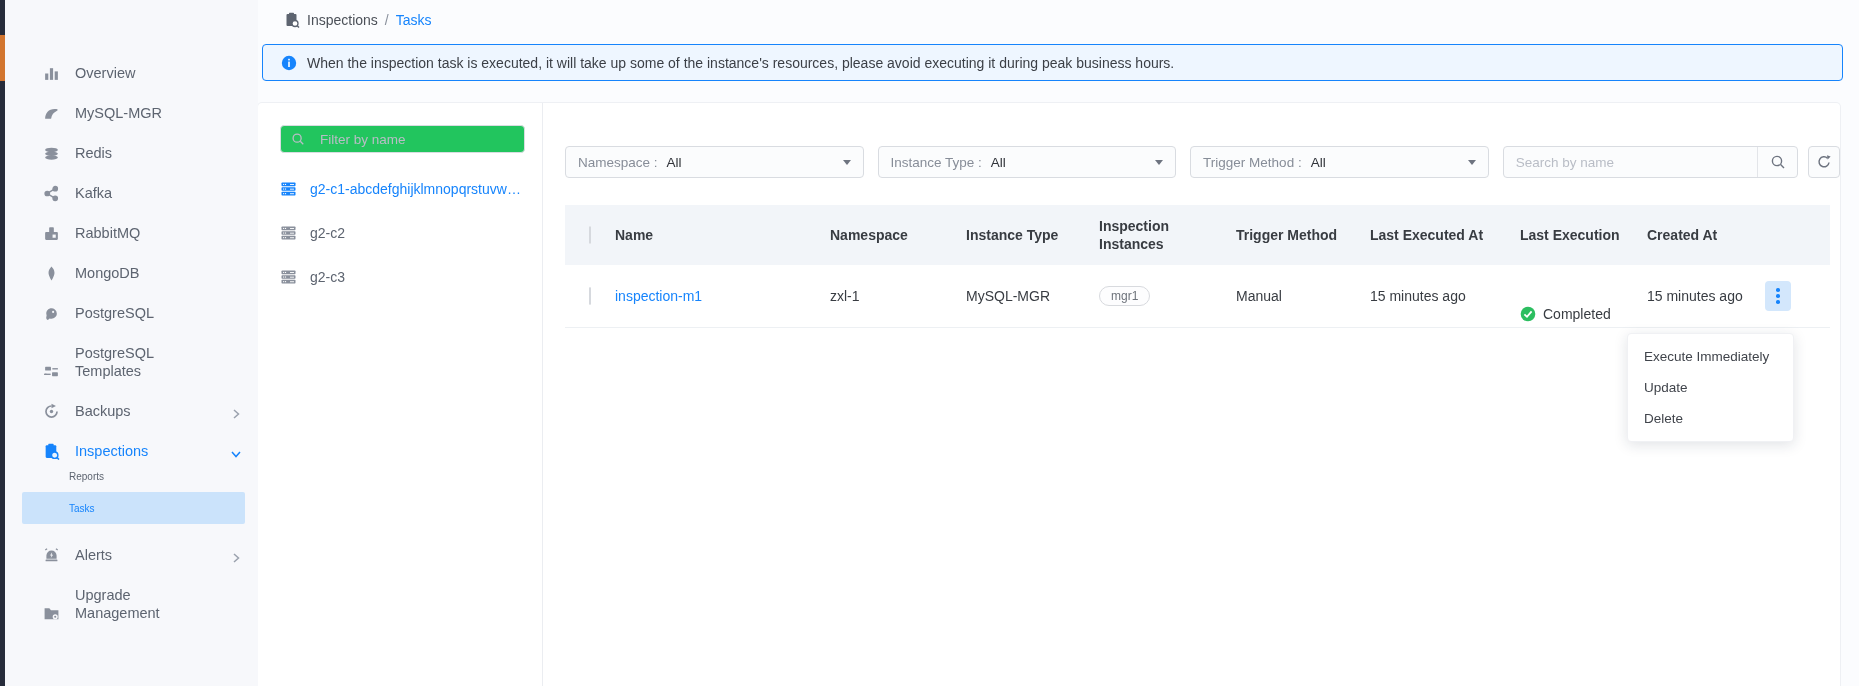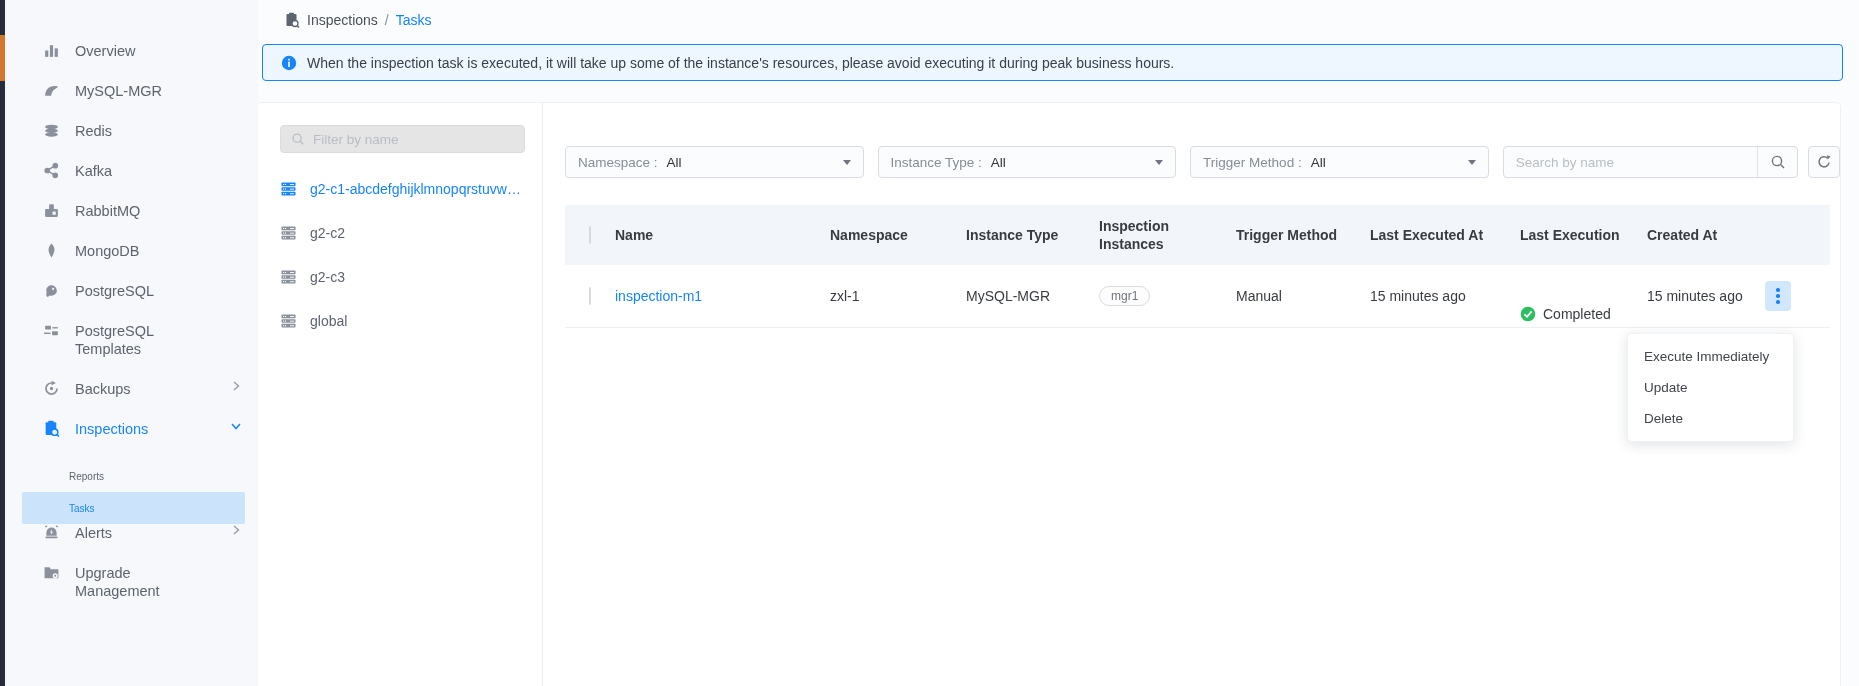--- a/index.html
+++ b/index.html
@@ -16,21 +16,21 @@
   
   .rail { position:absolute; left:0; top:0; width:5px; height:686px; background:#272c3b; z-index:5; }
   .rail .rail-accent { position:absolute; left:0; top:35px; width:5px; height:46px; background:#d2752f; }
 
   
   .sidebar {
     position:absolute; left:5px; top:0; width:253px; height:686px;
     background:#f7f8fb; padding-top:42px; z-index:4;
   }
   .s-item {
-    display:flex; align-items:flex-start; height:40px;
+    display:flex; align-items:flex-end; height:40px;
     padding:0 16px 0 38px; gap:15px;
     color:#5d6470; font-size:14.5px; cursor:pointer;
   }
   .s-item .s-icon { width:17px; height:17px; flex:0 0 17px; display:flex; align-items:center; }
   .s-item .s-label { line-height:1.25; }
   .s-item .s-chev { margin-left:auto; display:flex; }
   .s-item.two-line { height:58px; }
   .s-item.active-parent { color:#1684fc; }
   .s-child {
     display:flex; align-items:center; height:32px;
@@ -62,21 +62,21 @@
     box-shadow:0 0 0 1px #eef0f4;
   }
 
   
   .cluster-panel {
     position:absolute; left:0; top:0; width:285px; height:100%;
     border-right:1px solid #ebedf1; padding:22px 20px 0 22px;
   }
   .filter-box {
     width:245px; height:28px; border:1px solid #d9dce1; border-radius:4px;
-    background:#e5e5e5; display:flex; align-items:center; gap:8px; padding:0 10px;
+    background:#22c55e; display:flex; align-items:center; gap:15px; padding:0 10px;
   }
   .filter-box input {
     border:none; outline:none; background:transparent; width:100%;
     font-size:13.5px; color:#333; font-family:"Liberation Sans",sans-serif;
   }
   .filter-box input::placeholder { color:#b9bdc6; }
   .cluster-list { margin-top:14px; }
   .cluster-item {
     height:44px; display:flex; align-items:center; gap:13px;
     font-size:14px; color:#5d6470; cursor:pointer;
@@ -468,43 +468,20 @@
                   <rect x="4.5" y="7.5" width="1.1" height="1.1"></rect>
                   <rect x="2.6" y="12.1" width="1.1" height="1.1"></rect>
                   <rect x="4.5" y="12.1" width="1.1" height="1.1"></rect>
                   <rect x="9.5" y="3.1" width="4" height="0.9"></rect>
                   <rect x="9.5" y="7.7" width="4" height="0.9"></rect>
                   <rect x="9.5" y="12.3" width="4" height="0.9"></rect>
                 </g>
               </svg>
           </span>
           <span class="c-name">g2-c3</span>
-        </div>
-        <div class="cluster-item">
-          <span style="display:flex">
-            <svg width="17" height="16" viewBox="0 0 16 16">
-                <g fill="#8a909c">
-                  <rect x="1" y="1.6" width="14" height="3.6" rx="0.7"></rect>
-                  <rect x="1" y="6.2" width="14" height="3.6" rx="0.7"></rect>
-                  <rect x="1" y="10.8" width="14" height="3.6" rx="0.7"></rect>
-                </g>
-                <g fill="#fff">
-                  <rect x="2.6" y="2.9" width="1.1" height="1.1"></rect>
-                  <rect x="4.5" y="2.9" width="1.1" height="1.1"></rect>
-                  <rect x="2.6" y="7.5" width="1.1" height="1.1"></rect>
-                  <rect x="4.5" y="7.5" width="1.1" height="1.1"></rect>
-                  <rect x="2.6" y="12.1" width="1.1" height="1.1"></rect>
-                  <rect x="4.5" y="12.1" width="1.1" height="1.1"></rect>
-                  <rect x="9.5" y="3.1" width="4" height="0.9"></rect>
-                  <rect x="9.5" y="7.7" width="4" height="0.9"></rect>
-                  <rect x="9.5" y="12.3" width="4" height="0.9"></rect>
-                </g>
-              </svg>
-          </span>
-          <span class="c-name">global</span>
         </div>
       </div>
     </div>
 
     <div class="main-pane">
 
 
       <div class="filters">
         <div class="select-box">
           <span class="sel-label">Namespace :</span>

